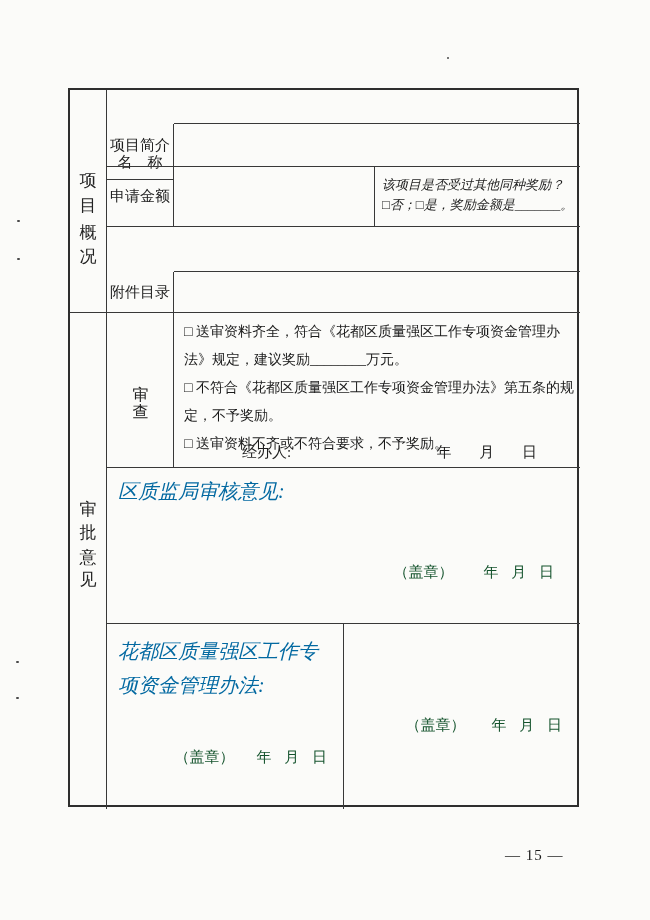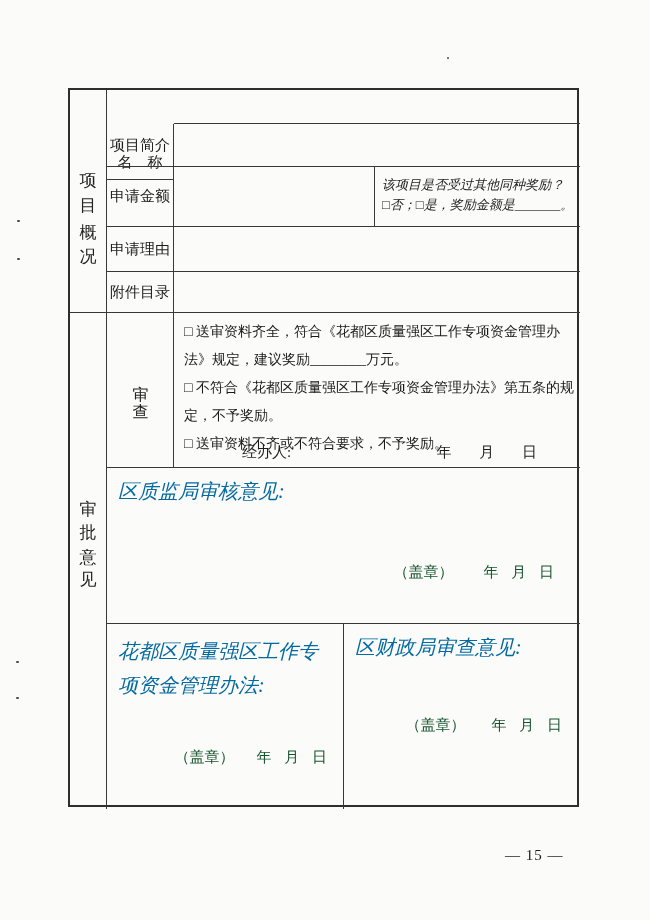--- a/index.html
+++ b/index.html
@@ -126,23 +126,20 @@
 
   <div class="cell br bb field-label" style="left:37px; top:77px; width:67px; height:60px;">
     <span>申请金额</span>
   </div>
   <div class="cell br bb" style="left:104px; top:77px; width:201px; height:60px;"></div>
   <div class="cell bb amount-note" style="left:305px; top:77px; width:205px; height:60px;font-style:italic;">
     <div>该项目是否受过其他同种奖励？</div>
     <div>□否；□是，奖励金额是_______。</div>
   </div>
 
-  <div class="cell br bb field-label" style="left:37px; top:137px; width:67px; height:45px;">
-    <span>申请理由</span>
-  </div>
   <div class="cell bb" style="left:104px; top:137px; width:406px; height:45px;"></div>
 
   <div class="cell br bb field-label" style="left:37px; top:182px; width:67px; height:41px;">
     <span>附件目录</span>
   </div>
   <div class="cell bb" style="left:104px; top:182px; width:406px; height:41px;"></div>
 
   <div class="cell br bb" style="left:37px; top:223px; width:67px; height:155px;">
     <div class="v-label-wrap">
       <span class="v-label v-review">审查</span>
@@ -166,21 +163,20 @@
   </div>
 
   <div class="cell br" style="left:37px; top:534px; width:237px; height:185px;">
     <div class="opinion-title" style="line-height:34px;">花都区质量强区工作专项资金管理办法:</div>
     <div class="seal-date" style="right:16px; top:124px;">
       <span>（盖章）</span><span class="gap" style="width:22px;"></span><span class="date">年 月 日</span>
     </div>
   </div>
 
   <div class="cell" style="left:274px; top:534px; width:236px; height:185px;">
-    <div class="opinion-title">区财政局审查意见:</div>
     <div class="seal-date" style="right:18px; top:92px;">
       <span>（盖章）</span><span class="gap" style="width:26px;"></span><span class="date">年 月 日</span>
     </div>
   </div>
 
 </div>
 
 <div class="page-footer">— 15 —</div>
 
 </body></html>

